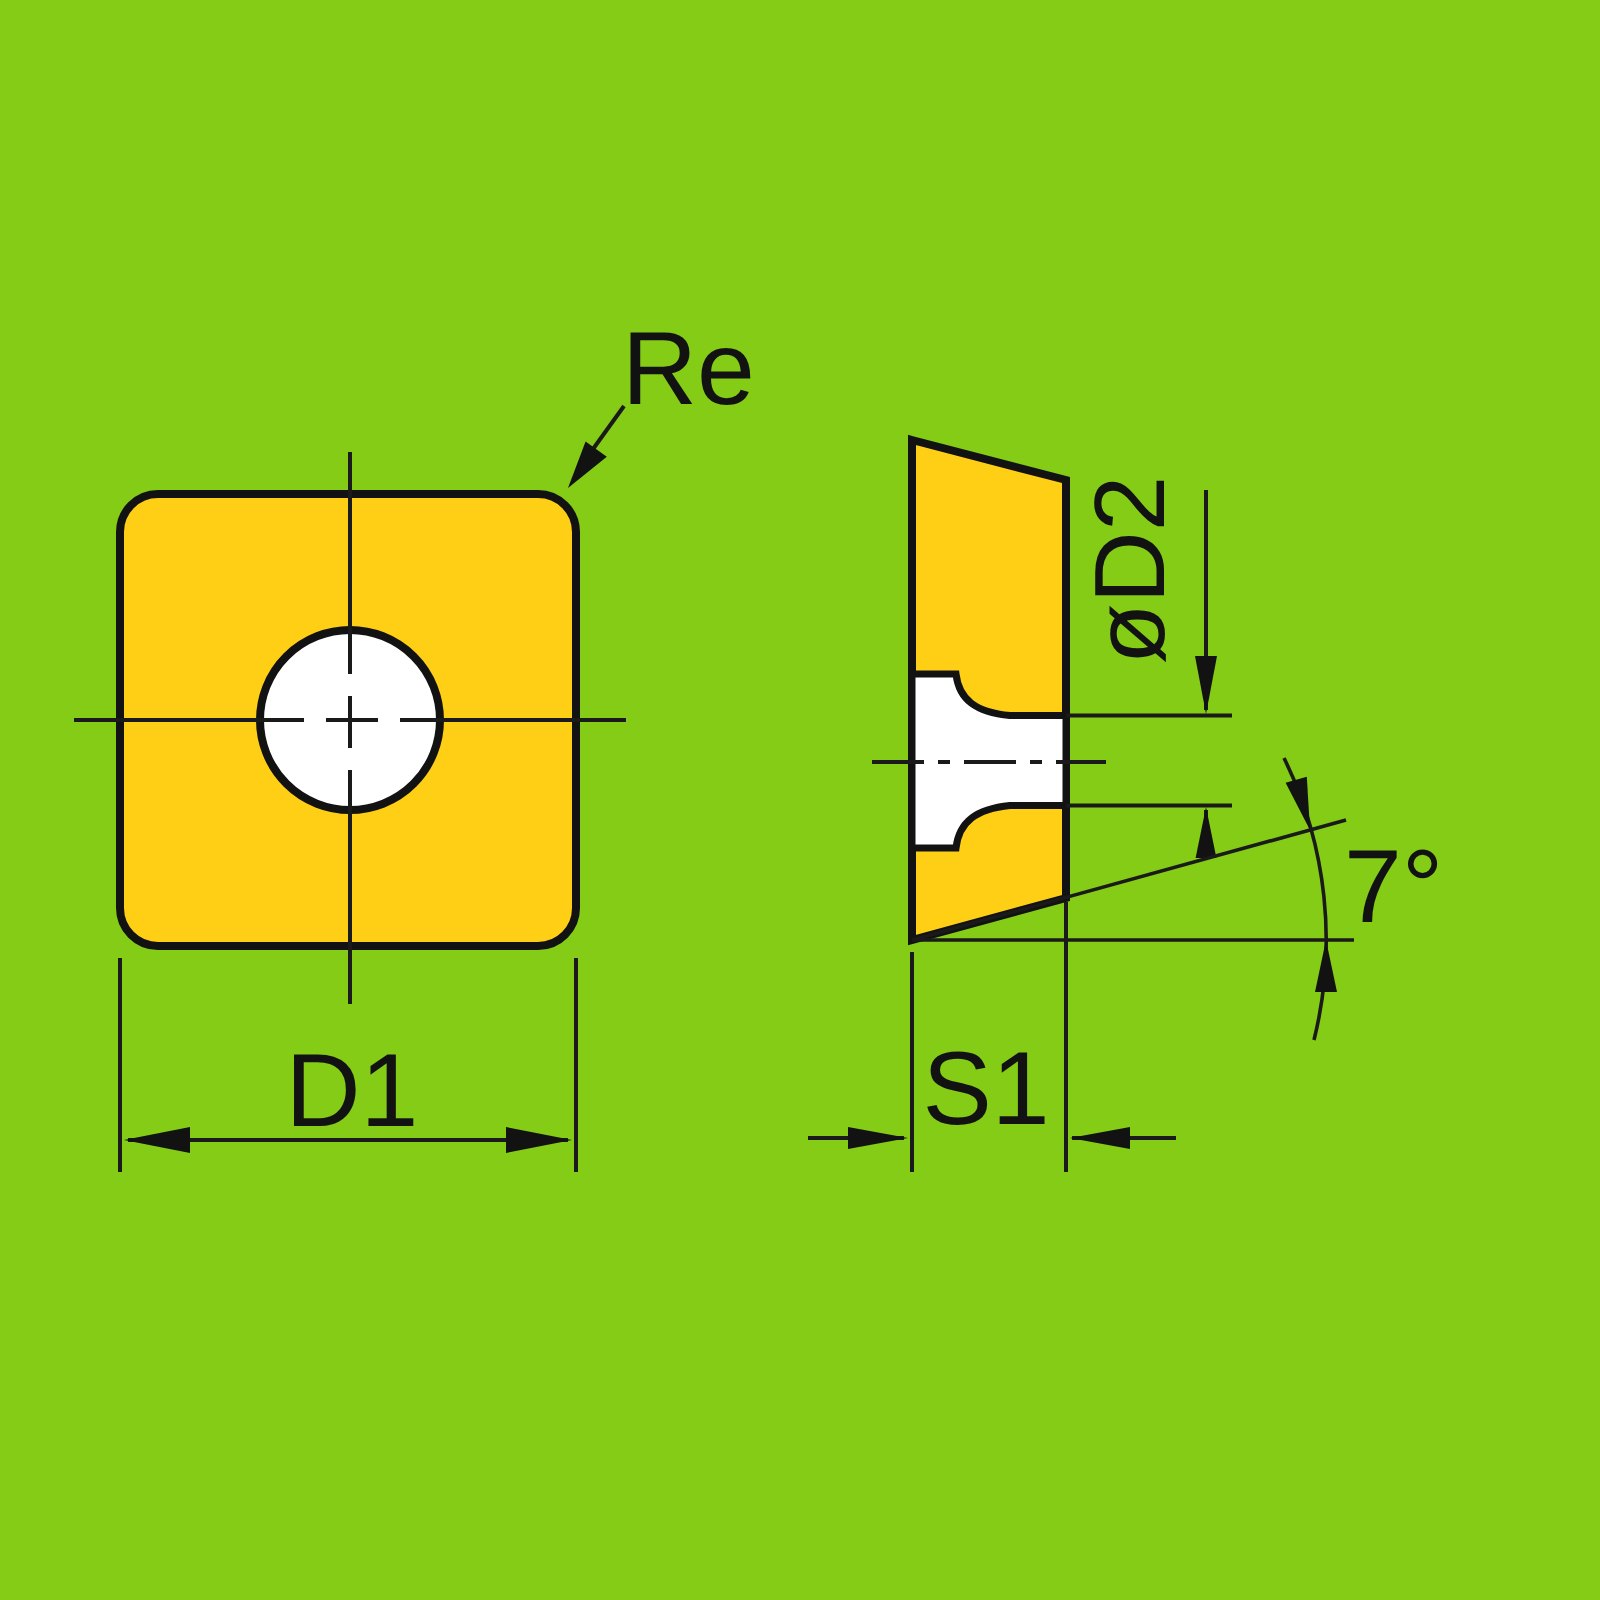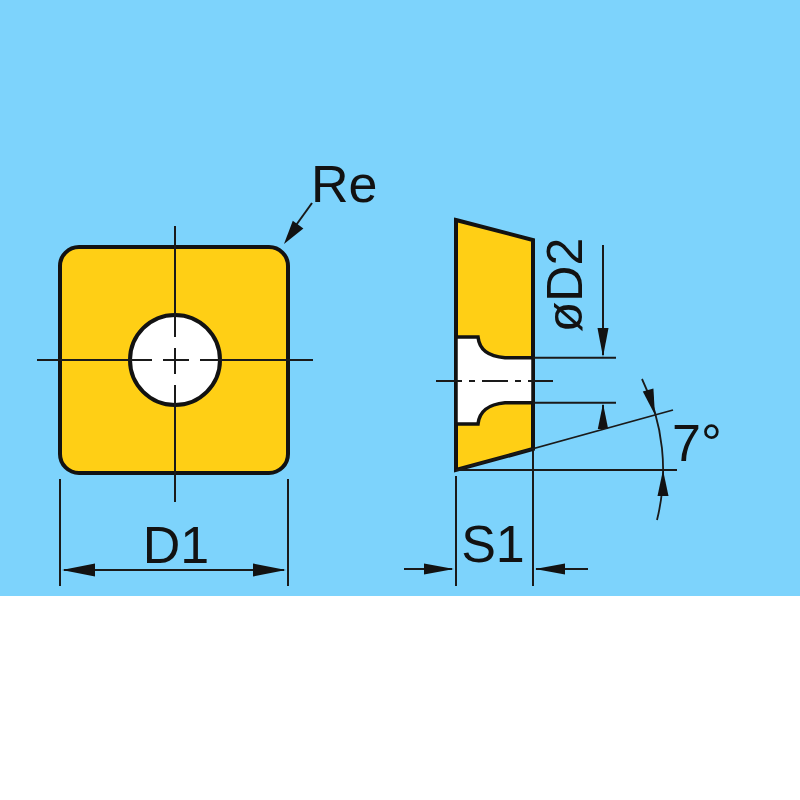--- a/index.html
+++ b/index.html
@@ -3,22 +3,22 @@
 <meta charset="utf-8">
 <style>
   html, body {
     margin: 0;
     padding: 0;
     background: #ffffff;
   }
   .canvas {
     position: relative;
     width: 800px;
-    height: 596px;
-    background: #7dd3fc;
+    height: 800px;
+    background: #84cc16;
     overflow: hidden;
   }
   svg { display: block; }
   .outline {
     stroke: #121212;
     stroke-width: 4;
   }
   .hole-outline {
     stroke: #121212;
     stroke-width: 3.5;

